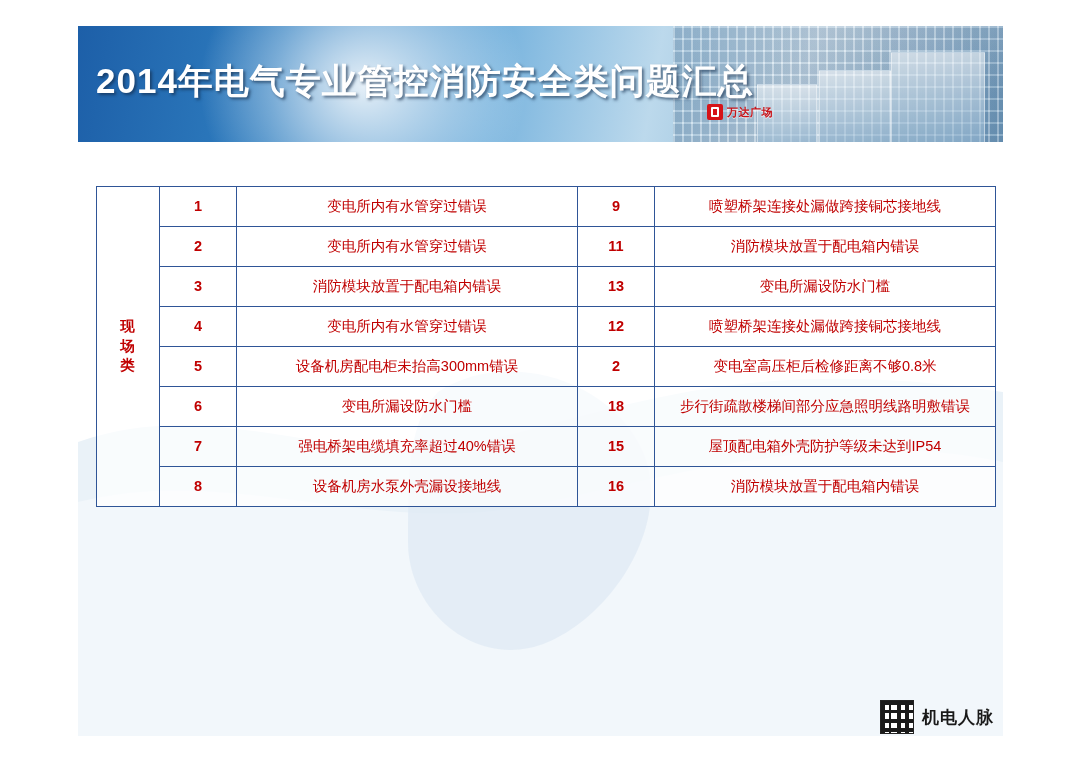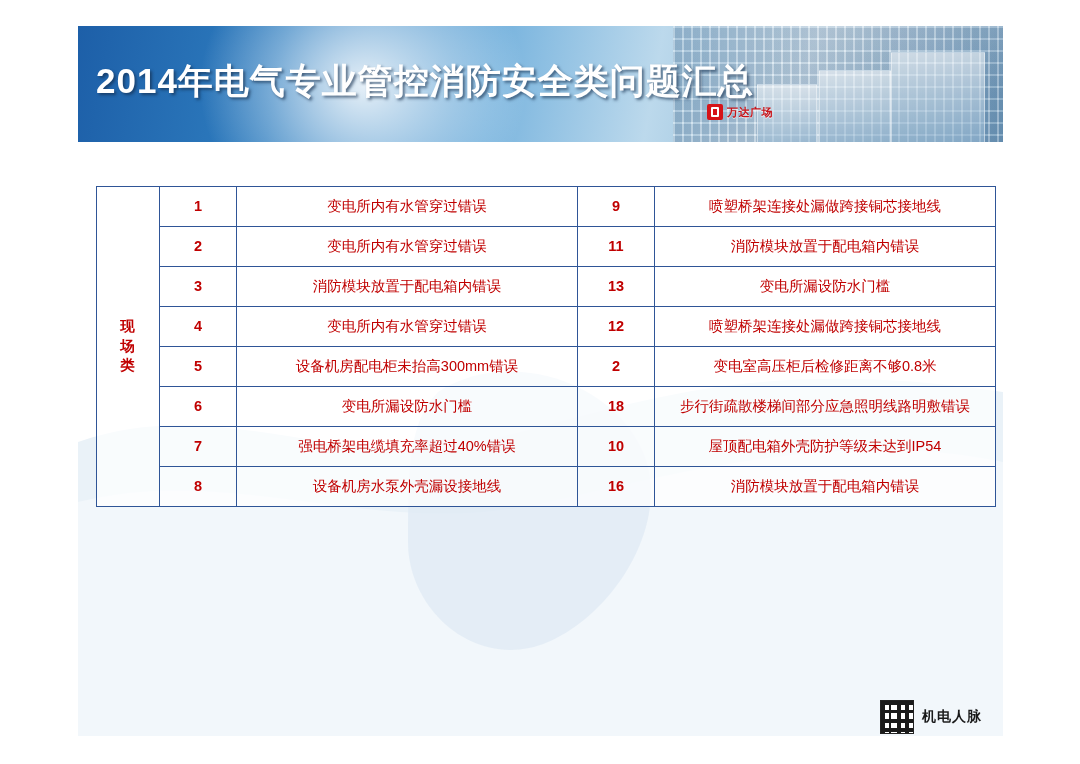--- a/index.html
+++ b/index.html
@@ -185,21 +185,21 @@
     width: 34px;
     height: 34px;
     background:
       linear-gradient(90deg, #1a1a1a 0 4px, transparent 4px 8px, #1a1a1a 8px 10px, transparent 10px 16px, #1a1a1a 16px 20px, transparent 20px 24px, #1a1a1a 24px 28px, transparent 28px 34px),
       linear-gradient(180deg, #1a1a1a 0 4px, transparent 4px 9px, #1a1a1a 9px 12px, transparent 12px 18px, #1a1a1a 18px 22px, transparent 22px 27px, #1a1a1a 27px 31px, transparent 31px 34px),
       #ffffff;
     border: 1px solid #222;
     box-sizing: border-box;
   }
   .brand-text {
-    font-size: 14px;
+    font-size: 17px;
     color: #1a1a1a;
     font-weight: bold;
     letter-spacing: 1px;
     white-space: nowrap;
   }
 </style>
 </head>
 <body>
 
 <div class="slide">
@@ -270,21 +270,21 @@
         <tr>
           <td class="num">6</td>
           <td class="txt">变电所漏设防水门槛</td>
           <td class="num">18</td>
           <td class="txt">步行街疏散楼梯间部分应急照明线路明敷错误</td>
         </tr>
 
         <tr>
           <td class="num">7</td>
           <td class="txt">强电桥架电缆填充率超过40%错误</td>
-          <td class="num">10</td>
+          <td class="num">15</td>
           <td class="txt">屋顶配电箱外壳防护等级未达到IP54</td>
         </tr>
 
         <tr>
           <td class="num">8</td>
           <td class="txt">设备机房水泵外壳漏设接地线</td>
           <td class="num">16</td>
           <td class="txt">消防模块放置于配电箱内错误</td>
         </tr>
 

